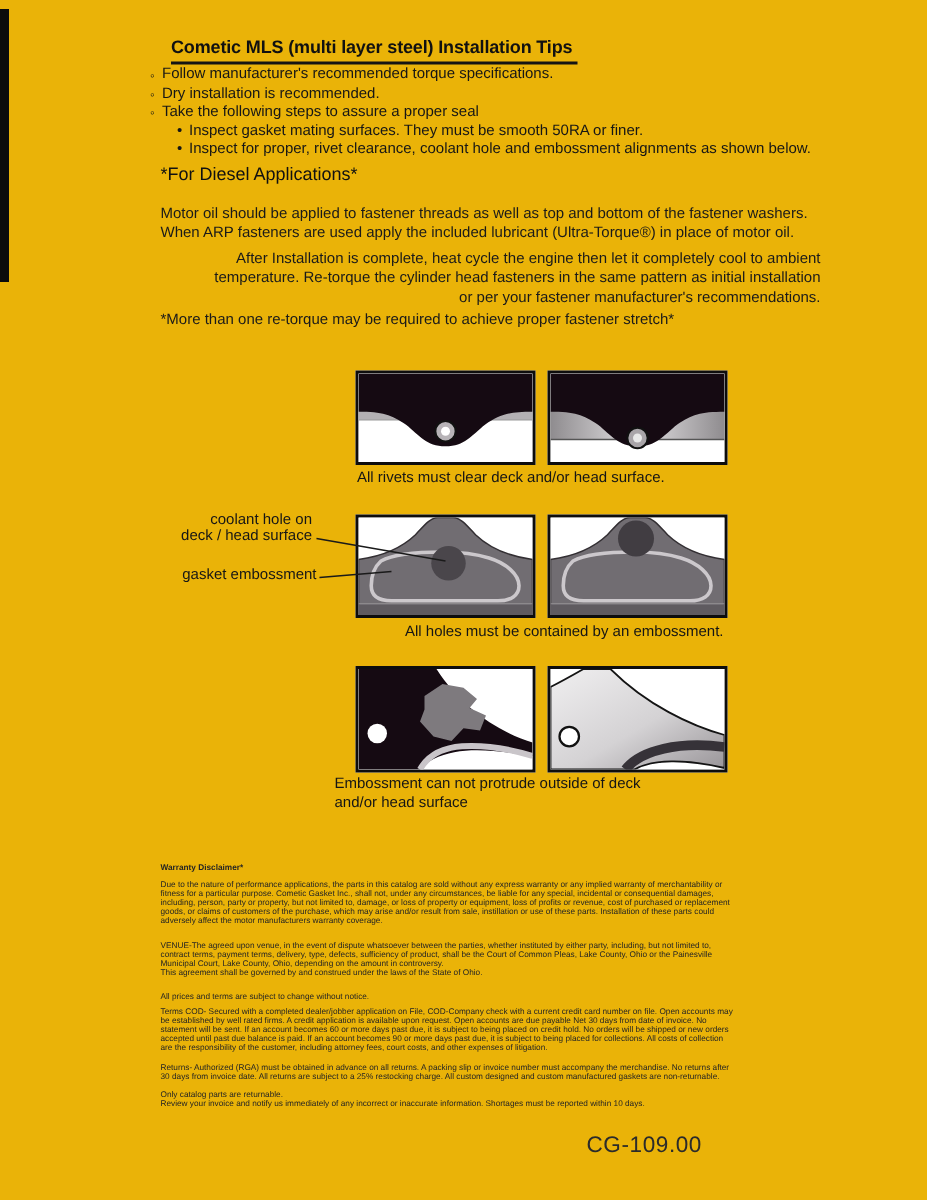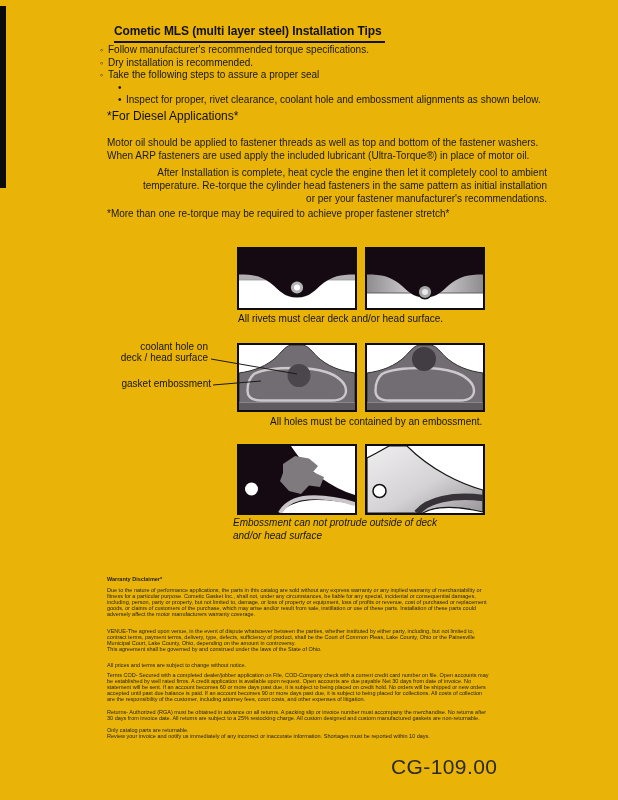--- a/index.html
+++ b/index.html
@@ -35,21 +35,21 @@
   .p2{left:107px;top:166px;width:440px;text-align:right;}
   .p3{left:107px;top:207px;width:440px;}
 
   
   .fig-label{width:120px;text-align:center;font-size:15px;color:#1f1f1f;letter-spacing:.3px;margin-top:46px;}
   .lbl-r1{top:230px;} .lbl-r2{top:328px;} .lbl-r3{top:429px;}
   .lbl-left{left:237px;} .lbl-right{left:365px;}
   .caption{font-size:10px;color:#151515;line-height:13px;}
   .cap1{left:238px;top:312px;}
   .cap2{left:238px;top:415px;margin-left:32px;}
-  .cap3{left:233px;top:516px;font-style:italic;}
+  .cap3{left:223px;top:516px;}
 
   
   .panel{width:116px;border:2px solid #0d0d0d;background:#fff;}
   .panel svg{display:block;}
   .r1{top:247px;height:59px;}
   .r2{top:343px;height:65px;}
   .r3{top:444px;height:67px;}
   .col-l{left:237px;} .col-r{left:365px;}
 
   
@@ -58,21 +58,21 @@
   .co2{left:112px;top:378px;width:99px;}
   .leader{left:205px;top:350px;width:100px;height:40px;pointer-events:none;}
 
   
   .legal{font-size:5.5px;line-height:6.1px;color:#242424;width:430px;left:107px;}
   .legal-h{top:576px;font-weight:bold;}
   .lg1{top:587px;} .lg2{top:628px;} .lg3{top:662px;}
   .lg4{top:672px;} .lg5{top:709px;} .lg6{top:727px;}
 
   
-  .doc-code{left:391px;top:755px;font-size:21px;color:#2b2b2b;letter-spacing:.4px;}
+  .doc-code{left:391px;top:755px;font-size:15px;color:#2b2b2b;letter-spacing:.4px;}
 </style>
 </head>
 <body>
 
 <div class="page">
 
   <div class="abs scan-bar"></div>
 
   <div class="abs title">Cometic MLS (multi layer steel) Installation Tips</div>
 
@@ -84,20 +84,21 @@
     <div class="b-row">
       <span class="b-marker">◦</span>
       <span>Dry installation is recommended.</span>
     </div>
     <div class="b-row">
       <span class="b-marker">◦</span>
       <span>Take the following steps to assure a proper seal</span>
     </div>
     <div class="b-row sub">
       <span class="b-marker">•</span>
+      <span>Inspect gasket mating surfaces.  They must be smooth 50RA or finer.</span>
     </div>
     <div class="b-row sub">
       <span class="b-marker">•</span>
       <span>Inspect for proper, rivet clearance, coolant hole and embossment alignments as shown below.</span>
     </div>
   </div>
 
   <div class="abs diesel-h">*For Diesel Applications*</div>
   <div class="abs para p1 pre">Motor oil should be applied to fastener threads as well as top and bottom of the fastener washers.
 When ARP fasteners are used apply the included lubricant (Ultra-Torque®) in place of motor oil.</div>

